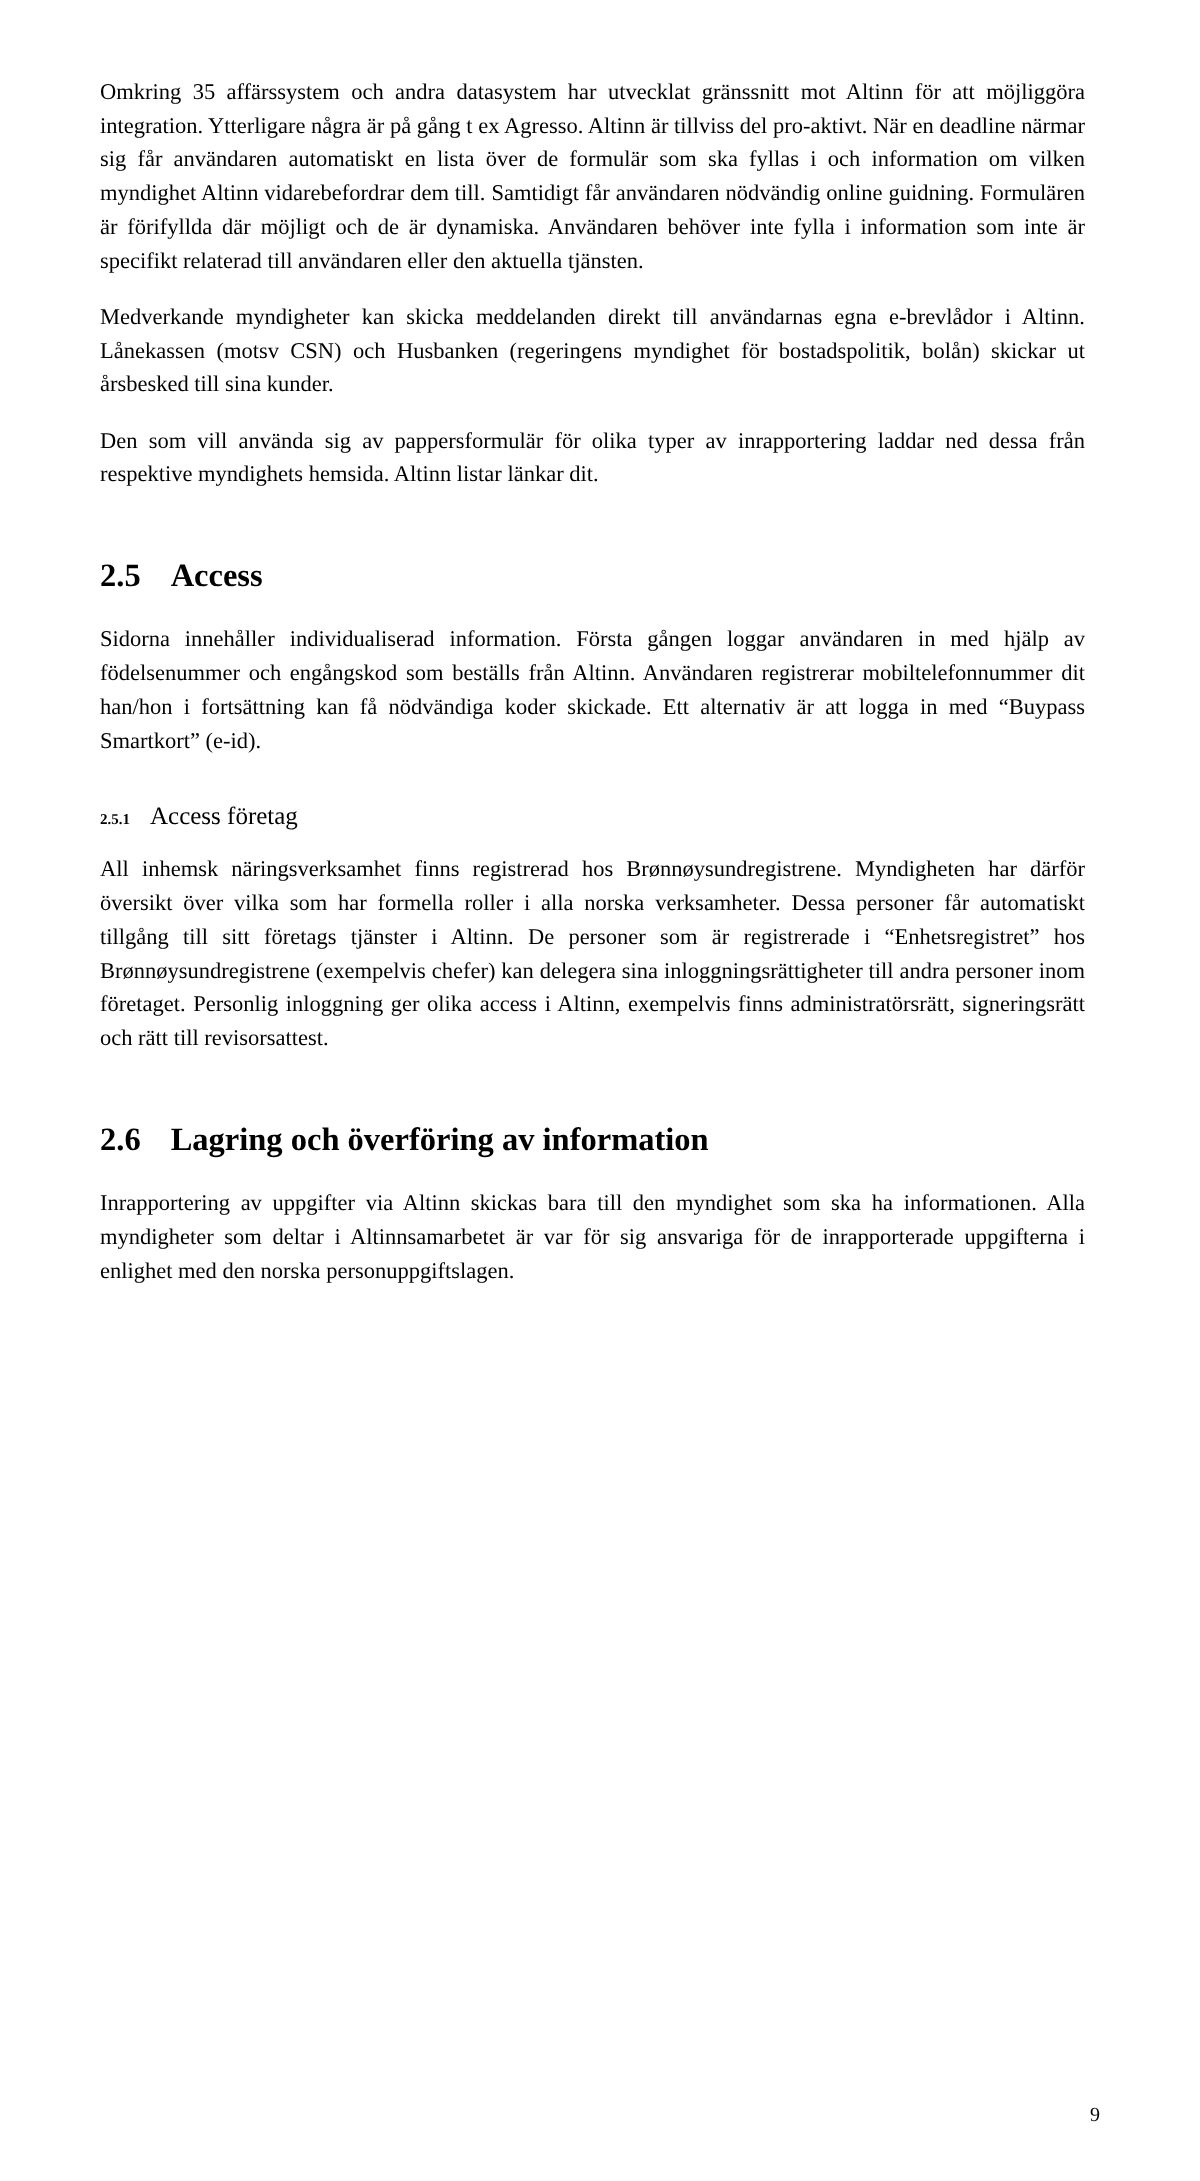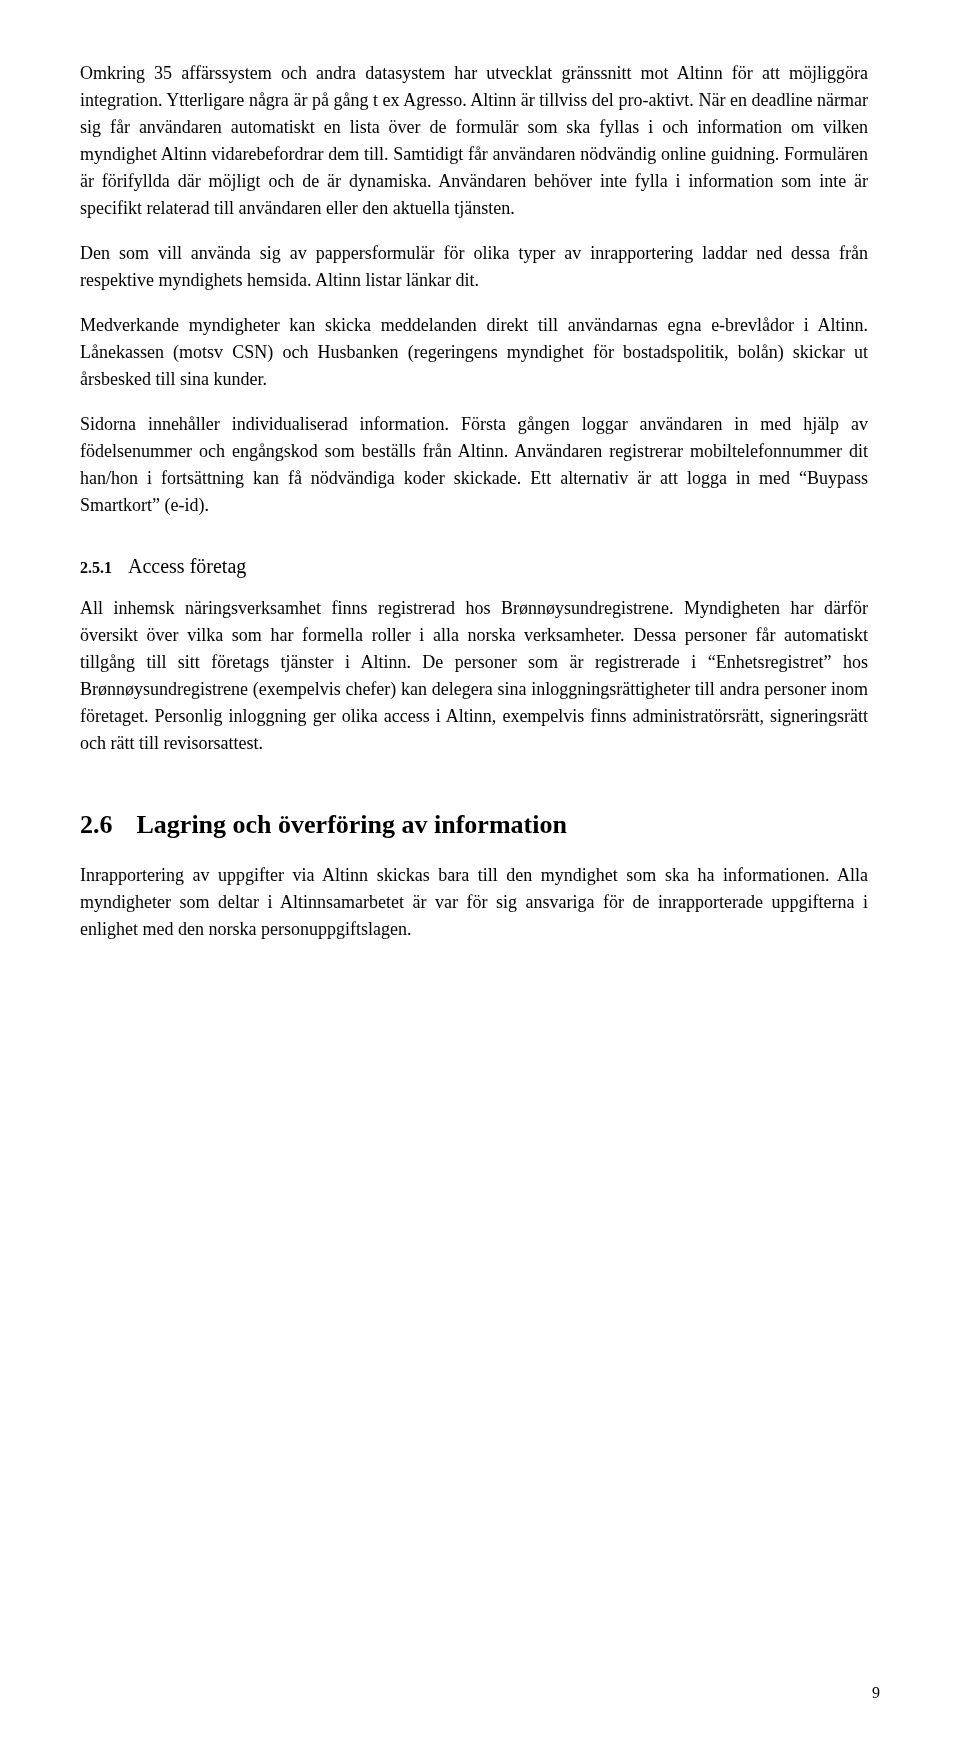--- a/index.html
+++ b/index.html
@@ -48,21 +48,21 @@
     }
 
     .subsection-header {
       display: flex;
       align-items: baseline;
       margin-top: 32px;
       margin-bottom: 14px;
     }
 
     .subsection-number {
-      font-size: 16px;
+      font-size: 12px;
       font-weight: bold;
       margin-right: 16px;
       white-space: nowrap;
     }
 
     .subsection-title {
       font-size: 20px;
       font-weight: normal;
     }
 
@@ -83,24 +83,28 @@
     }
   </style>
 </head>
 <body>
 
 <div class="page-wrapper">
   <div class="page">
 
     <p class="intro-paragraph">Omkring 35 affärssystem och andra datasystem har utvecklat gränssnitt mot Altinn för att möjliggöra integration. Ytterligare några är på gång t ex Agresso. Altinn är tillviss del pro-aktivt. När en deadline närmar sig får användaren automatiskt en lista över de formulär som ska fyllas i och information om vilken myndighet Altinn vidarebefordrar dem till. Samtidigt får användaren nödvändig online guidning. Formulären är förifyllda där möjligt och de är dynamiska. Användaren behöver inte fylla i information som inte är specifikt relaterad till användaren eller den aktuella tjänsten.</p>
 
+    <p class="intro-paragraph">Medverkande myndigheter kan skicka meddelanden direkt till användarnas egna e-brevlådor i Altinn. Lånekassen (motsv CSN) och Husbanken (regeringens myndighet för bostadspolitik, bolån) skickar ut årsbesked till sina kunder.</p>
+
     <p class="intro-paragraph">Den som vill använda sig av pappersformulär för olika typer av inrapportering laddar ned dessa från respektive myndighets hemsida. Altinn listar länkar dit.</p>
 
-    <p class="intro-paragraph">Medverkande myndigheter kan skicka meddelanden direkt till användarnas egna e-brevlådor i Altinn. Lånekassen (motsv CSN) och Husbanken (regeringens myndighet för bostadspolitik, bolån) skickar ut årsbesked till sina kunder.</p>
-
+    <div class="section-header">
+      <span class="section-number">2.5</span>
+      <span class="section-title">Access</span>
+    </div>
 
     <p class="body-paragraph">Sidorna innehåller individualiserad information. Första gången loggar användaren in med hjälp av födelsenummer och engångskod som beställs från Altinn. Användaren registrerar mobiltelefonnummer dit han/hon i fortsättning kan få nödvändiga koder skickade. Ett alternativ är att logga in med “Buypass Smartkort” (e-id).</p>
 
     <div class="subsection-header">
       <span class="subsection-number">2.5.1</span>
       <span class="subsection-title">Access företag</span>
     </div>
 
     <p class="body-paragraph">All inhemsk näringsverksamhet finns registrerad hos Brønnøysundregistrene. Myndigheten har därför översikt över vilka som har formella roller i alla norska verksamheter. Dessa personer får automatiskt tillgång till sitt företags tjänster i Altinn. De personer som är registrerade i “Enhetsregistret” hos Brønnøysundregistrene (exempelvis chefer) kan delegera sina inloggningsrättigheter till andra personer inom företaget. Personlig inloggning ger olika access i Altinn, exempelvis finns administratörsrätt,  signeringsrätt och rätt till revisorsattest.</p>
 

